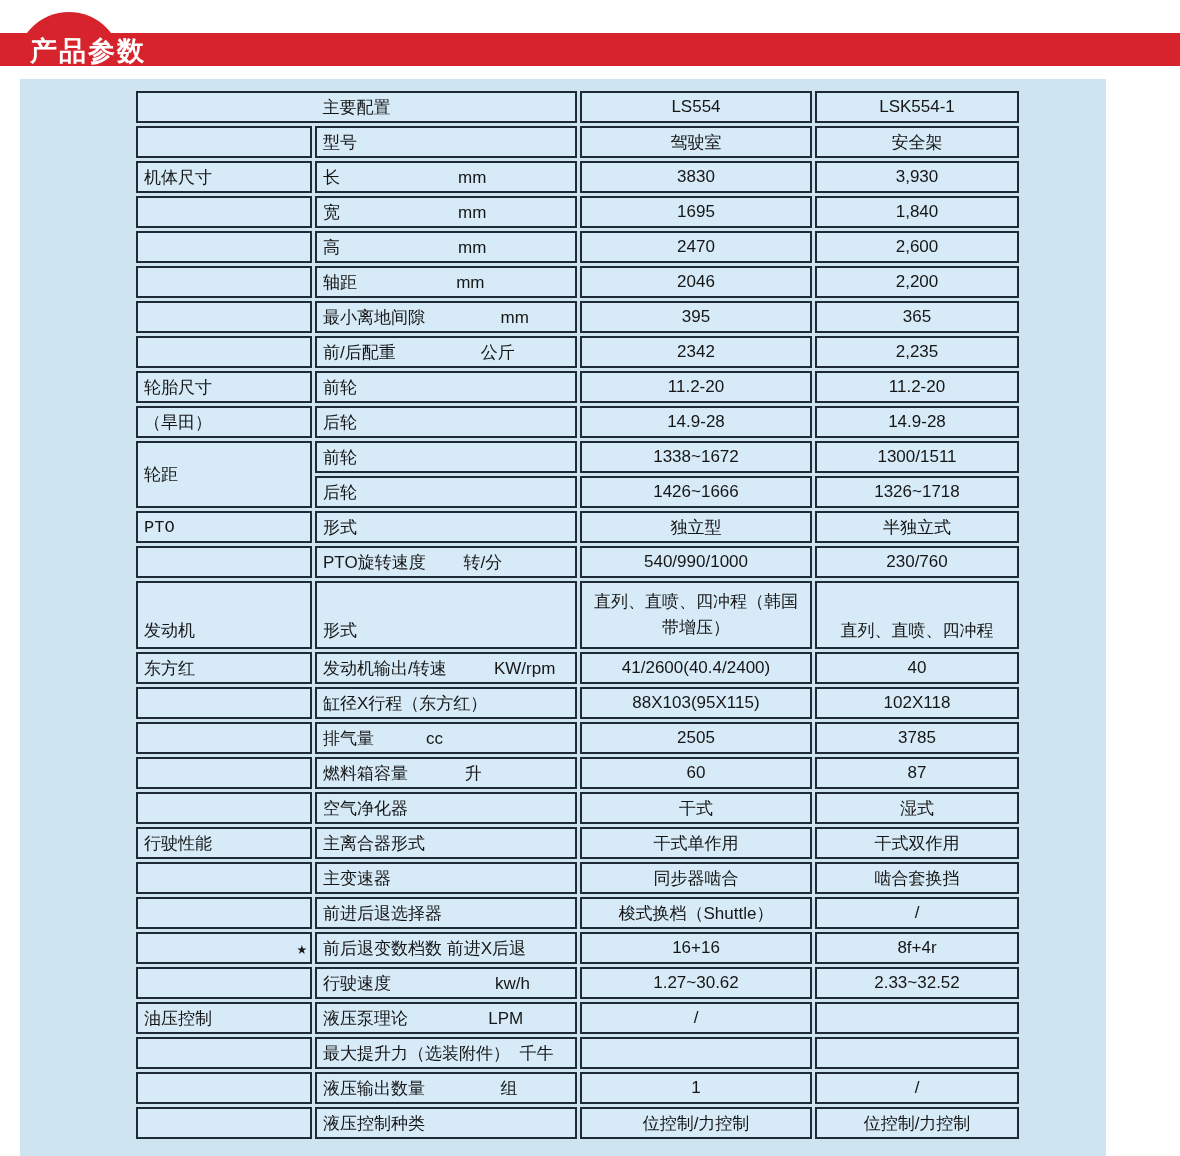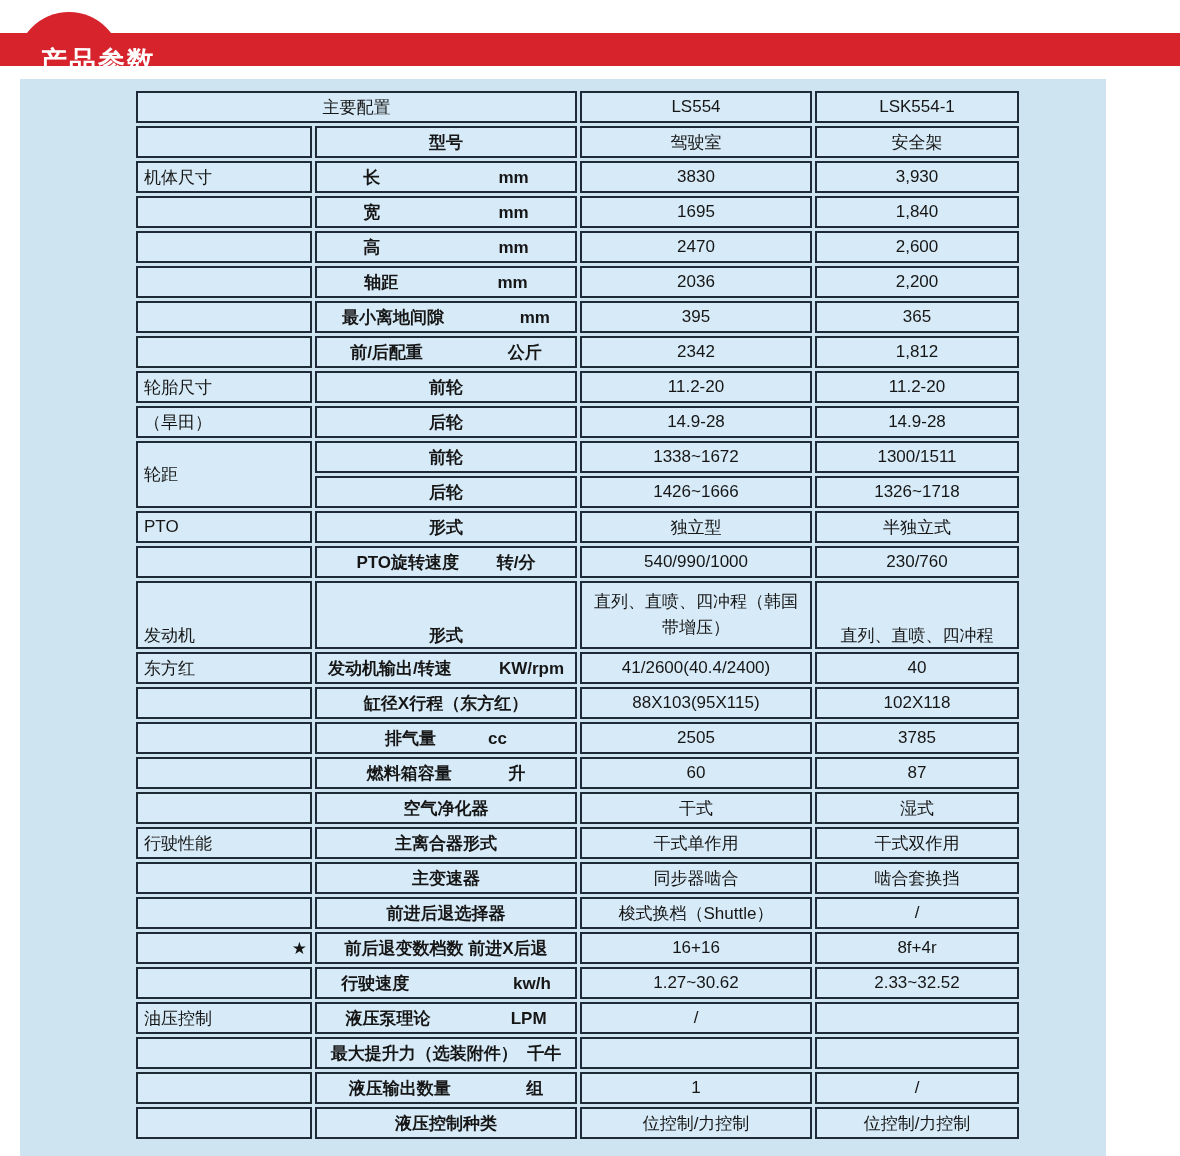--- a/index.html
+++ b/index.html
@@ -24,21 +24,21 @@
   .banner-dome {
     position:absolute;
     top:12px; left:16px;
     width:106px; height:54px;
     background:#d6232c;
     border-radius:50% 50% 0 0 / 100% 100% 0 0;
   }
   .banner-title {
     position:absolute;
     top:33px; left:28px;
-    margin:12px;
+    margin:2px;
     height:33px; line-height:33px;
     font-size:27px;
     font-weight:bold;
     letter-spacing:2px;
     color:#ffffff;
     z-index:2;
   }
   
   .panel {
     position:absolute;
@@ -58,29 +58,29 @@
     box-sizing:border-box;
     border:2px solid #1e2a36;
     background:#d6eaf7;
     height:32px;
     padding:0 6px;
     font-size:17px;
     color:#161616;
     vertical-align:middle;
     overflow:hidden;
   }
-  td.cat   { text-align:left; }
+  td.cat   { text-align:left;font-family:Liberation Mono, monospace; }
   td.cat.center { }
   td.cat.right  { text-align:right; padding-right:3px; }
-  td.param { text-align:center; white-space:pre-wrap;font-weight:bold; }
+  td.param { text-align:left; white-space:pre-wrap; }
   td.val   { text-align:center; }
   tr.tall td { height:68px; }
   tr.tall td.cat,
   tr.tall td.param,
-  tr.tall td.val-b { vertical-align:bottom; }
+  tr.tall td.val-b { vertical-align:bottom; padding-bottom:5px; }
   tr.tall td.val-a { vertical-align:middle; line-height:26px; }
 </style>
 </head>
 <body>
 
 <div class="page">
 
   <header>
     <div class="banner-dome"></div>
     <div class="banner-bar"></div>
@@ -121,34 +121,34 @@
           </tr>
           <tr>
             <td class="cat"></td>
             <td class="param">高                         mm</td>
             <td class="val val-a">2470</td>
             <td class="val val-b">2,600</td>
           </tr>
           <tr>
             <td class="cat"></td>
             <td class="param">轴距                     mm</td>
-            <td class="val val-a">2036</td>
+            <td class="val val-a">2046</td>
             <td class="val val-b">2,200</td>
           </tr>
           <tr>
             <td class="cat"></td>
             <td class="param">最小离地间隙                mm</td>
             <td class="val val-a">395</td>
             <td class="val val-b">365</td>
           </tr>
           <tr>
             <td class="cat"></td>
             <td class="param">前/后配重                  公斤</td>
             <td class="val val-a">2342</td>
-            <td class="val val-b">1,812</td>
+            <td class="val val-b">2,235</td>
           </tr>
           <tr>
             <td class="cat">轮胎尺寸</td>
             <td class="param">前轮</td>
             <td class="val val-a">11.2-20</td>
             <td class="val val-b">11.2-20</td>
           </tr>
           <tr>
             <td class="cat">（旱田）</td>
             <td class="param">后轮</td>

